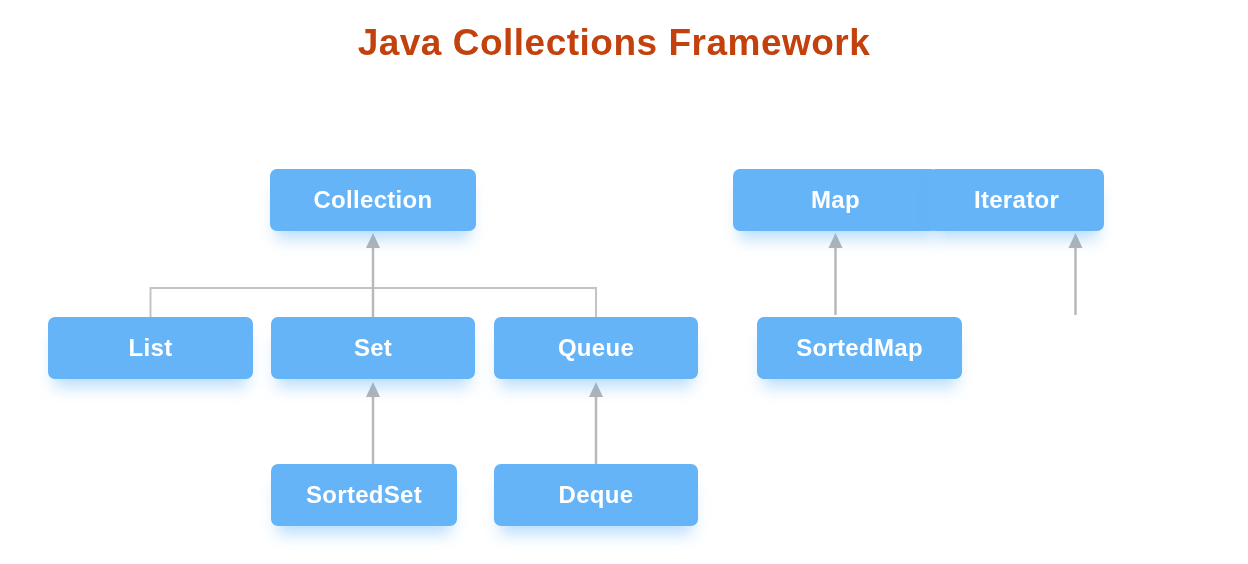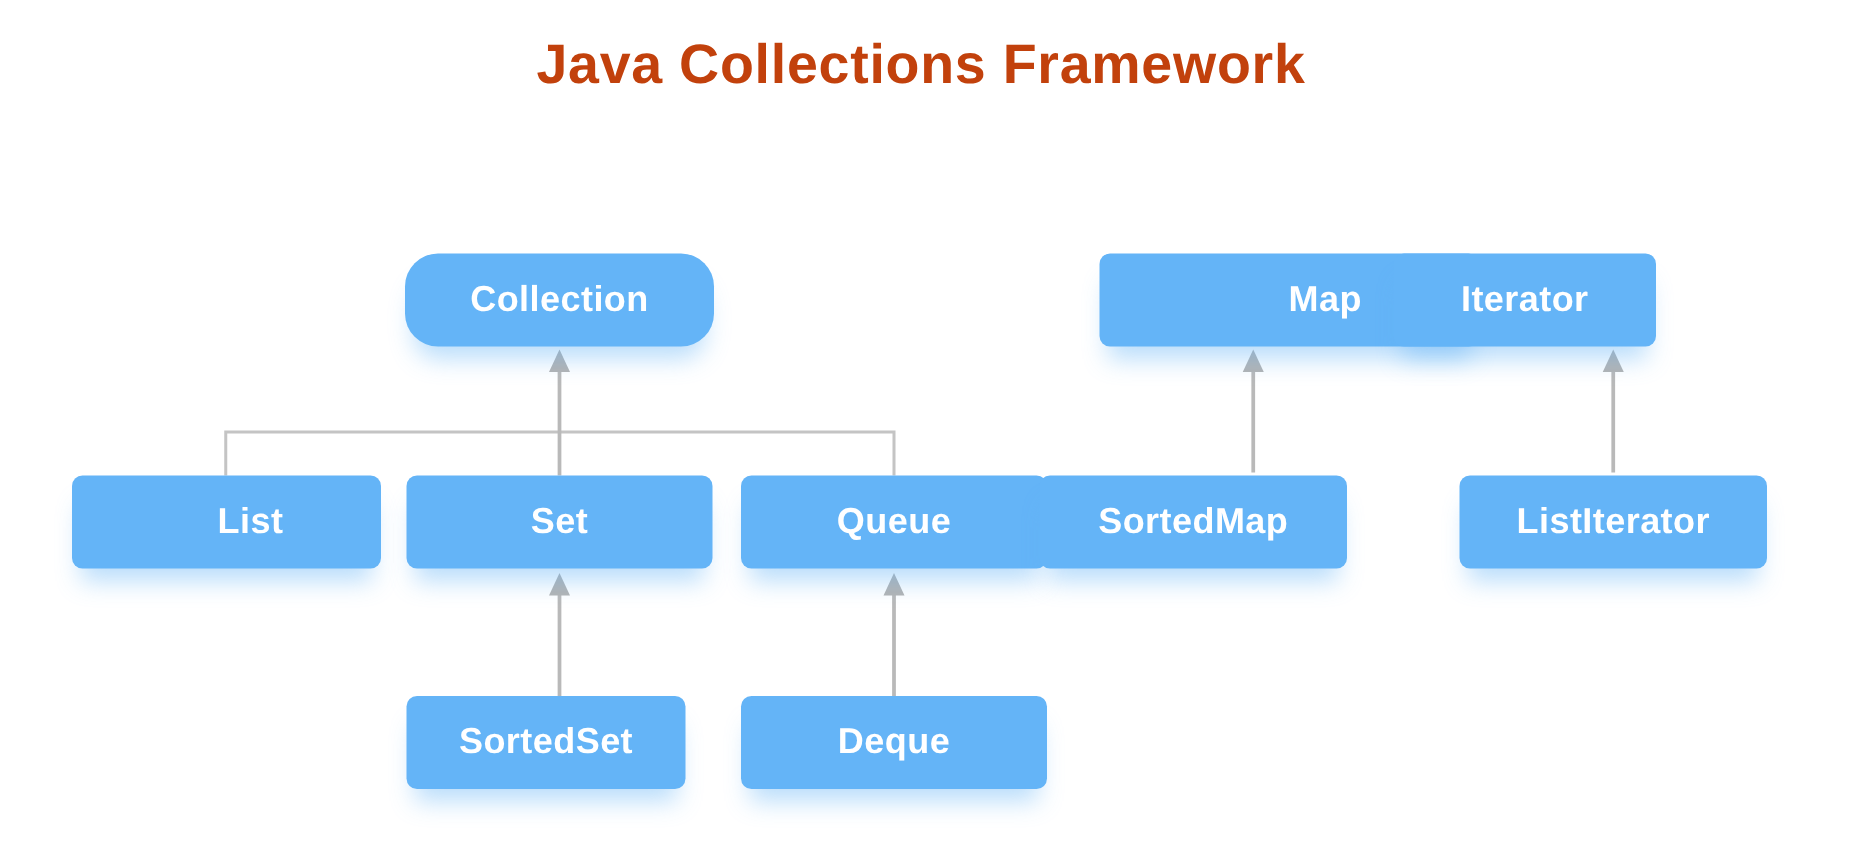--- a/index.html
+++ b/index.html
@@ -36,28 +36,28 @@
     display: flex;
     align-items: center;
     justify-content: center;
     color: #ffffff;
     font-size: 24px;
     font-weight: 700;
     letter-spacing: 0.3px;
     box-shadow: 0 14px 16px -6px rgba(100, 180, 247, 0.45);
   }
   
-  .n-collection   { left: 270px; top: 169px; width: 206px; border-radius: 22px; }
-  .n-map          { left: 733px; top: 169px; width: 205px; padding-left: 48px; }
+  .n-collection   { left: 270px; top: 169px; width: 206px; }
+  .n-map          { left: 733px; top: 169px; width: 205px; }
   .n-iterator     { left: 929px; top: 169px; width: 175px; }
   
-  .n-list         { left: 48px;  top: 317px; width: 174px; padding-left: 32px; }
+  .n-list         { left: 48px;  top: 317px; width: 205px; }
   .n-set          { left: 271px; top: 317px; width: 204px; }
   .n-queue        { left: 494px; top: 317px; width: 204px; }
-  .n-sortedmap    { left: 693px; top: 317px; width: 205px; }
+  .n-sortedmap    { left: 757px; top: 317px; width: 205px; }
   .n-listiterator { left: 973px; top: 317px; width: 205px; }
   
   .n-sortedset    { left: 271px; top: 464px; width: 186px; }
   .n-deque        { left: 494px; top: 464px; width: 204px; }
 </style>
 </head>
 <body>
 
 <div class="canvas">
 
@@ -84,18 +84,17 @@
   </svg>
 
   <div class="node n-collection">Collection</div>
   <div class="node n-map">Map</div>
   <div class="node n-iterator">Iterator</div>
 
   <div class="node n-list">List</div>
   <div class="node n-set">Set</div>
   <div class="node n-queue">Queue</div>
   <div class="node n-sortedmap">SortedMap</div>
-  <div class="node n-listiterator">ListIterator</div>
 
   <div class="node n-sortedset">SortedSet</div>
   <div class="node n-deque">Deque</div>
 
 </div>
 
 </body></html>

